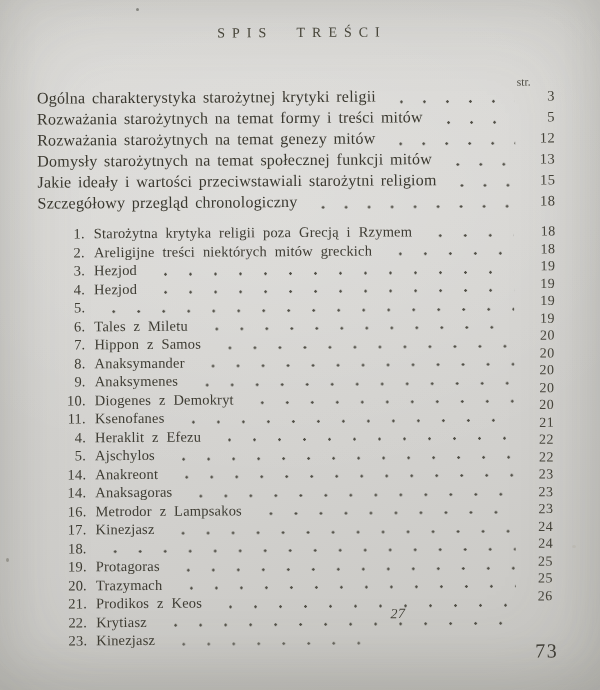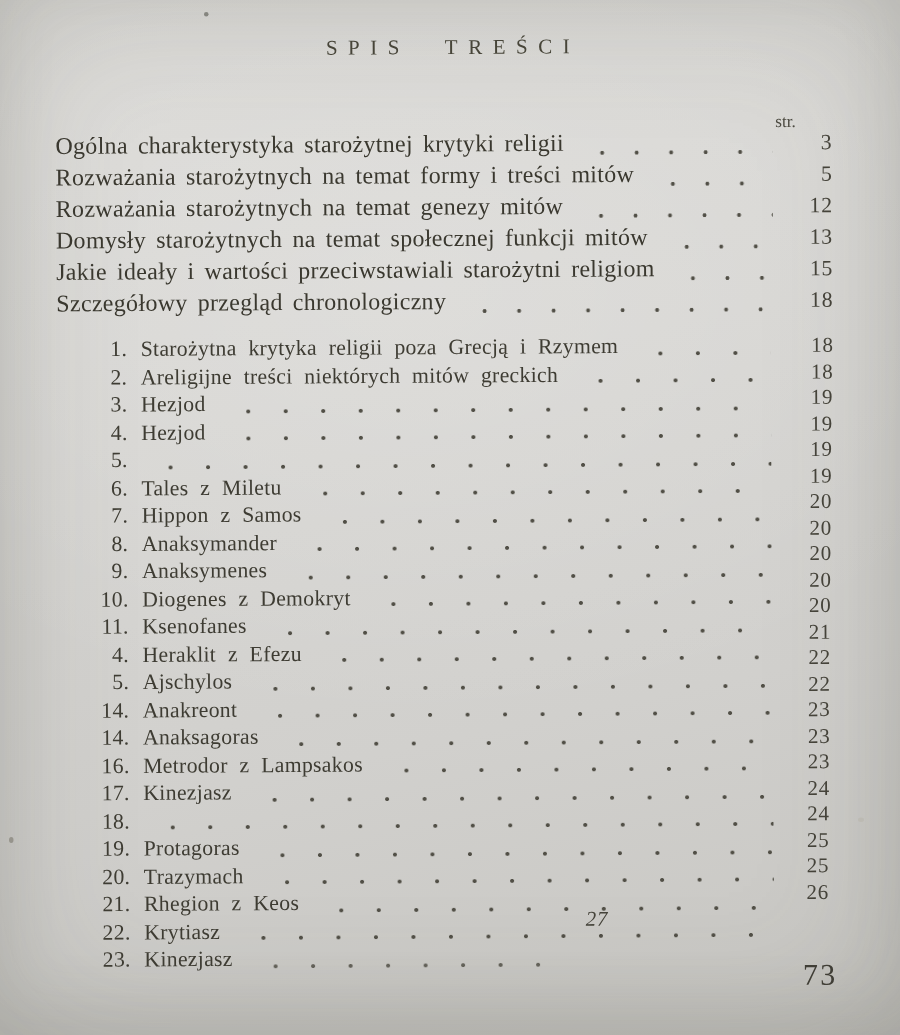--- a/index.html
+++ b/index.html
@@ -260,21 +260,21 @@
     <span class="pagenum" style="transform: translate(-4.5px, -20.7px);">24</span>
   </div>
         <div class="row">
     <span class="chap-no">20.</span>
     <span class="chap-title">Trazymach</span>
     <span class="leader"></span>
     <span class="pagenum" style="transform: translate(-4.75px, -21.85px);">25</span>
   </div>
         <div class="row">
     <span class="chap-no">21.</span>
-    <span class="chap-title">Rhegion z Keos</span>
+    <span class="chap-title">Prodikos z Keos</span>
     <span class="leader"></span>
     <span class="pagenum" style="transform: translate(-5px, -23px);">25</span>
   </div>
         <div class="row">
     <span class="chap-no">22.</span>
     <span class="chap-title">Krytiasz</span>
     <span class="leader"></span>
     <span class="pagenum" style="transform: translate(-5.25px, -24.15px);">26</span>
   </div>
         <div class="row">

